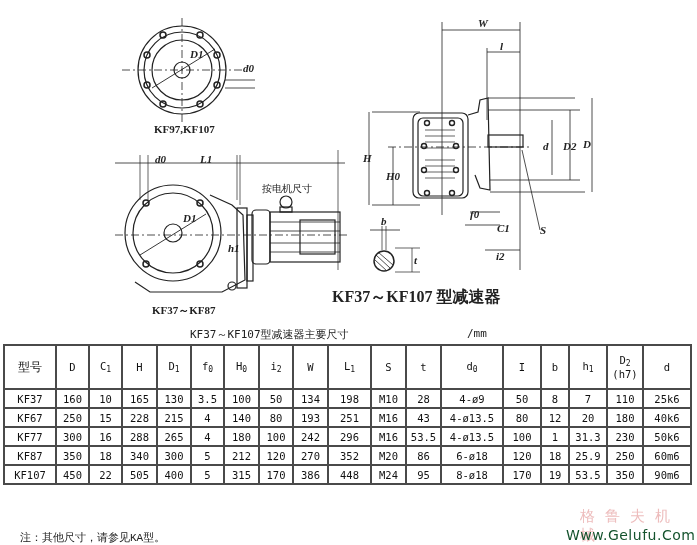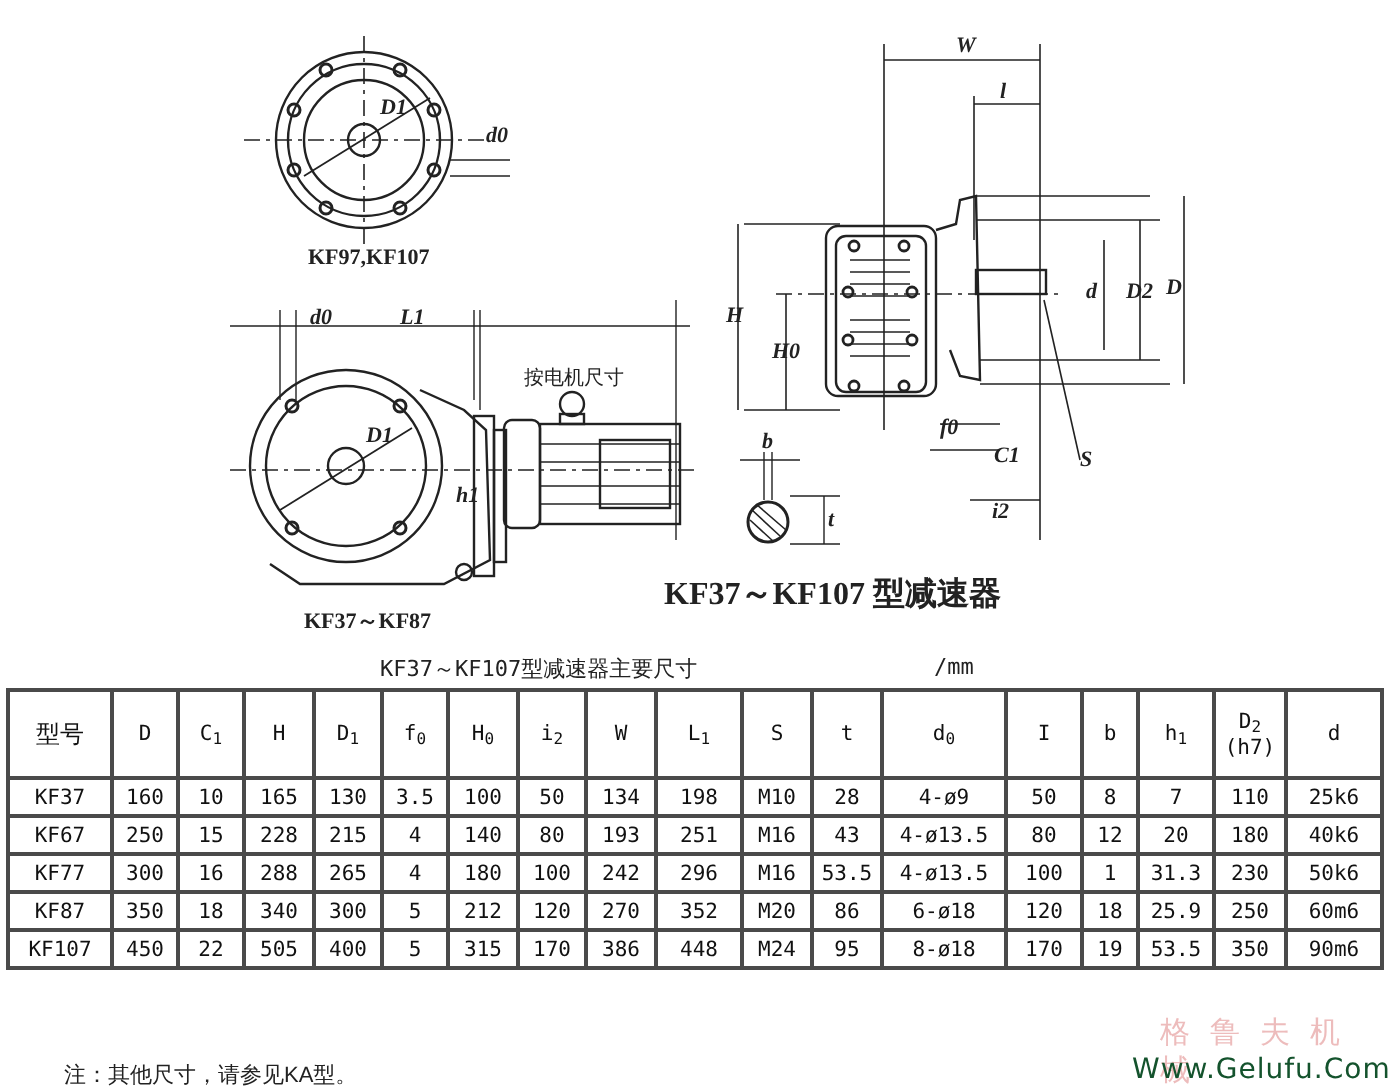--- a/index.html
+++ b/index.html
@@ -7,21 +7,21 @@
   .drawing { position:absolute; left:0; top:0; width:697px; height:320px; }
   .lbl { position:absolute; font-family:"Liberation Serif", serif; font-weight:bold; font-size:11px; color:#222; }
   .lbl-it { font-style:italic; }
   .caption { position:absolute; top:327px; left:190px; font-family:"DejaVu Sans Mono", monospace; font-size:11px; color:#222; }
   .unit { position:absolute; top:327px; left:467px; font-family:"DejaVu Sans Mono", monospace; font-size:11px; color:#222; }
   table.spec { position:absolute; left:3px; top:344px; border-collapse:collapse; font-family:"DejaVu Sans Mono", monospace; font-size:10.5px; color:#111; }
   table.spec td, table.spec th { border:2px solid #4a4a4a; text-align:center; padding:0; font-weight:normal; }
   table.spec th { height:42px; }
   table.spec td { height:17px; }
   .hdr-model { font-family:"DejaVu Sans", sans-serif; font-size:12px; }
-  .note { position:absolute; left:32px; top:530px; font-family:Liberation Sans, sans-serif; font-size:11px; color:#222; }
+  .note { position:absolute; left:20px; top:530px; font-family:Liberation Mono, monospace; font-size:11px; color:#222; }
   .wm1 { position:absolute; left:580px; top:507px; font-family:"DejaVu Serif", serif; font-size:15px; color:#e6a0a0; opacity:0.7; letter-spacing:10px; }
   .wm2 { position:absolute; left:566px; top:527px; font-family:"DejaVu Sans", sans-serif; font-size:14px; color:#14532d; letter-spacing:0.5px; }
   sub { font-size:8px; vertical-align:-2px; }
 </style>
 </head>
 <body>
 
 <div class="drawing">
   <svg width="697" height="320" viewBox="0 0 697 320">
     <g fill="none" stroke="#222" stroke-width="1.2">

